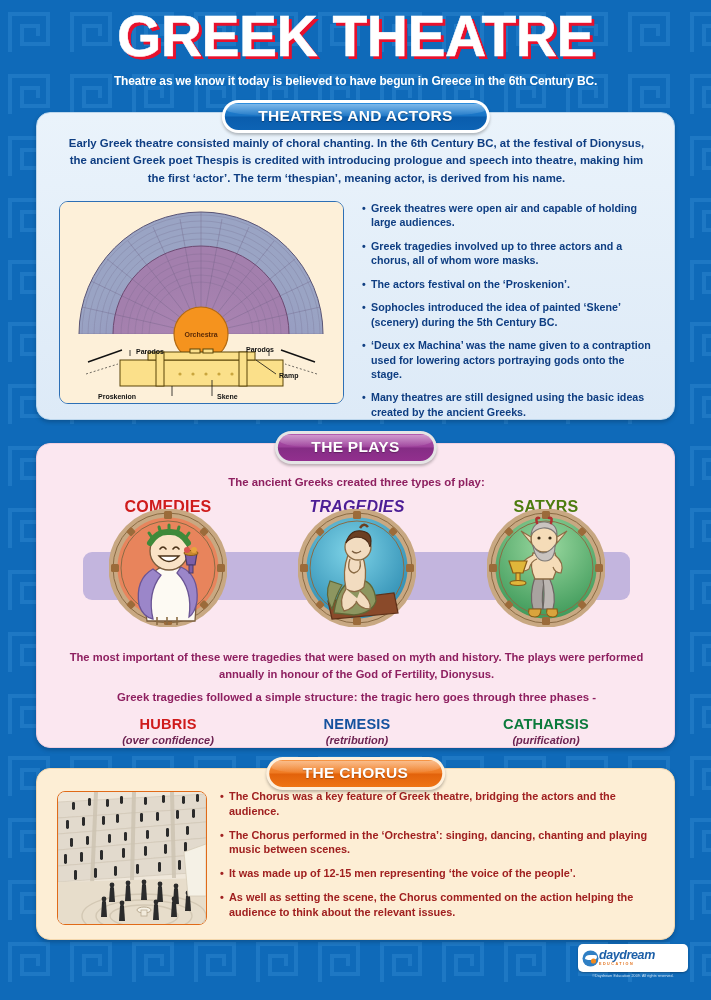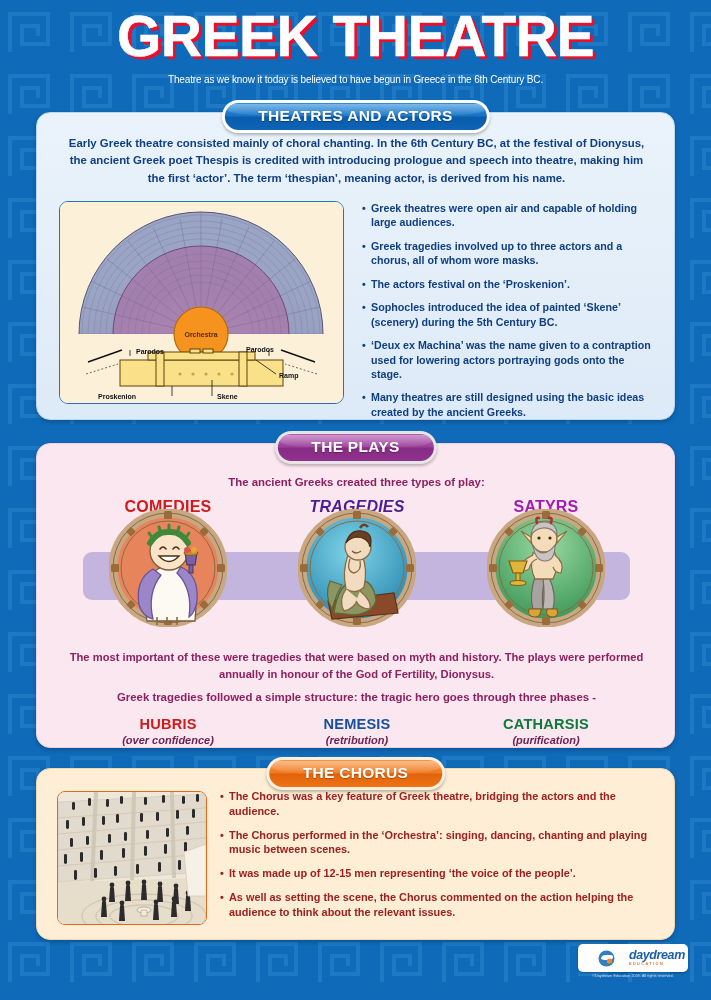--- a/index.html
+++ b/index.html
@@ -17,21 +17,21 @@
   #title-wrap{position:absolute;top:8px;left:0;width:711px;text-align:center;}
   #main-title{
     font-size:57px;font-weight:bold;letter-spacing:-.5px;
     color:#ffffff;
     text-shadow:3px 3px 0 #e8112d, 3px 3px 0 #e8112d;
     -webkit-text-stroke:0.5px #ffffff;
     line-height:1;
     white-space:nowrap;
   }
   #subtitle{
-    margin-top:9px;font-size:10px;font-weight:normal;color:#ffffff;
+    margin-top:9px;font-size:12px;font-weight:bold;color:#ffffff;
     letter-spacing:-.15px;
   }
 
   
   .pill{
     position:absolute;left:50%;transform:translateX(-50%);
     z-index:6;border-radius:20px;padding:3px;
     box-shadow:0 2px 3px rgba(0,0,0,.25);
   }
   .pill .inner{
@@ -80,21 +80,21 @@
   .b-dot{flex:0 0 9px;}
   .b-txt{flex:1;}
 
   
   #plays-intro{position:absolute;top:32px;left:0;width:639px;text-align:center;
     font-size:11.4px;font-weight:bold;color:#8e2060;}
   .play-head{position:absolute;top:54px;font-size:16px;font-weight:bold;
     text-align:center;width:190px;letter-spacing:.2px;}
   #ph-0{left:36px;color:#cf1b1b;}
   #ph-1{left:225px;color:#4c1d95;font-style:italic;}
-  #ph-2{left:414px;color:#a21caf;}
+  #ph-2{left:414px;color:#4d7c0f;}
 
   #lav-band{position:absolute;left:46px;top:108px;width:547px;height:48px;
     background:#c3b5de;border-radius:9px;}
   .medallion{position:absolute;top:65px;width:118px;height:118px;}
   #med-0{left:72px;} #med-1{left:261px;} #med-2{left:450px;}
 
   #plays-body{position:absolute;top:205px;left:26px;width:587px;text-align:center;
     font-size:11.2px;font-weight:bold;color:#8e2060;line-height:1.5;}
   #plays-struct{position:absolute;top:247px;left:26px;width:587px;text-align:center;
     font-size:11.4px;font-weight:bold;color:#8e2060;}
@@ -109,21 +109,21 @@
     border:1.8px solid #e06a18;border-radius:8px;overflow:hidden;background:#efe7da;}
   #chorus-bullets{position:absolute;left:183px;top:20px;width:438px;}
   .c-item{display:flex;font-size:10.9px;font-weight:bold;color:#a02020;
     line-height:1.36;margin-bottom:9px;}
   .c-dot{flex:0 0 9px;}
   .c-txt{flex:1;}
 
   
   #logo{position:absolute;left:578px;top:944px;width:110px;height:28px;
     background:#ffffff;border-radius:5px;box-shadow:0 1px 2px rgba(0,0,0,.3);
-    display:flex;align-items:center;gap:14px;padding:0 20px;box-sizing:border-box;}
+    display:flex;align-items:center;gap:0;padding:0 4px;box-sizing:border-box;}
   #logo-mark{width:17px;height:17px;flex:0 0 17px;}
   #logo-text{display:flex;flex-direction:column;line-height:1;}
   #logo-name{font-size:12.5px;font-weight:bold;color:#1c5fa8;letter-spacing:-.4px;font-style:italic;}
   #logo-sub{font-size:3.7px;font-weight:bold;color:#e2711b;letter-spacing:1.5px;margin-top:1px;}
   #copyright{position:absolute;left:566px;top:974px;width:134px;text-align:center;
     font-size:3.6px;color:#cfe2f3;letter-spacing:.1px;}
 </style>
 </head>
 <body>
 

